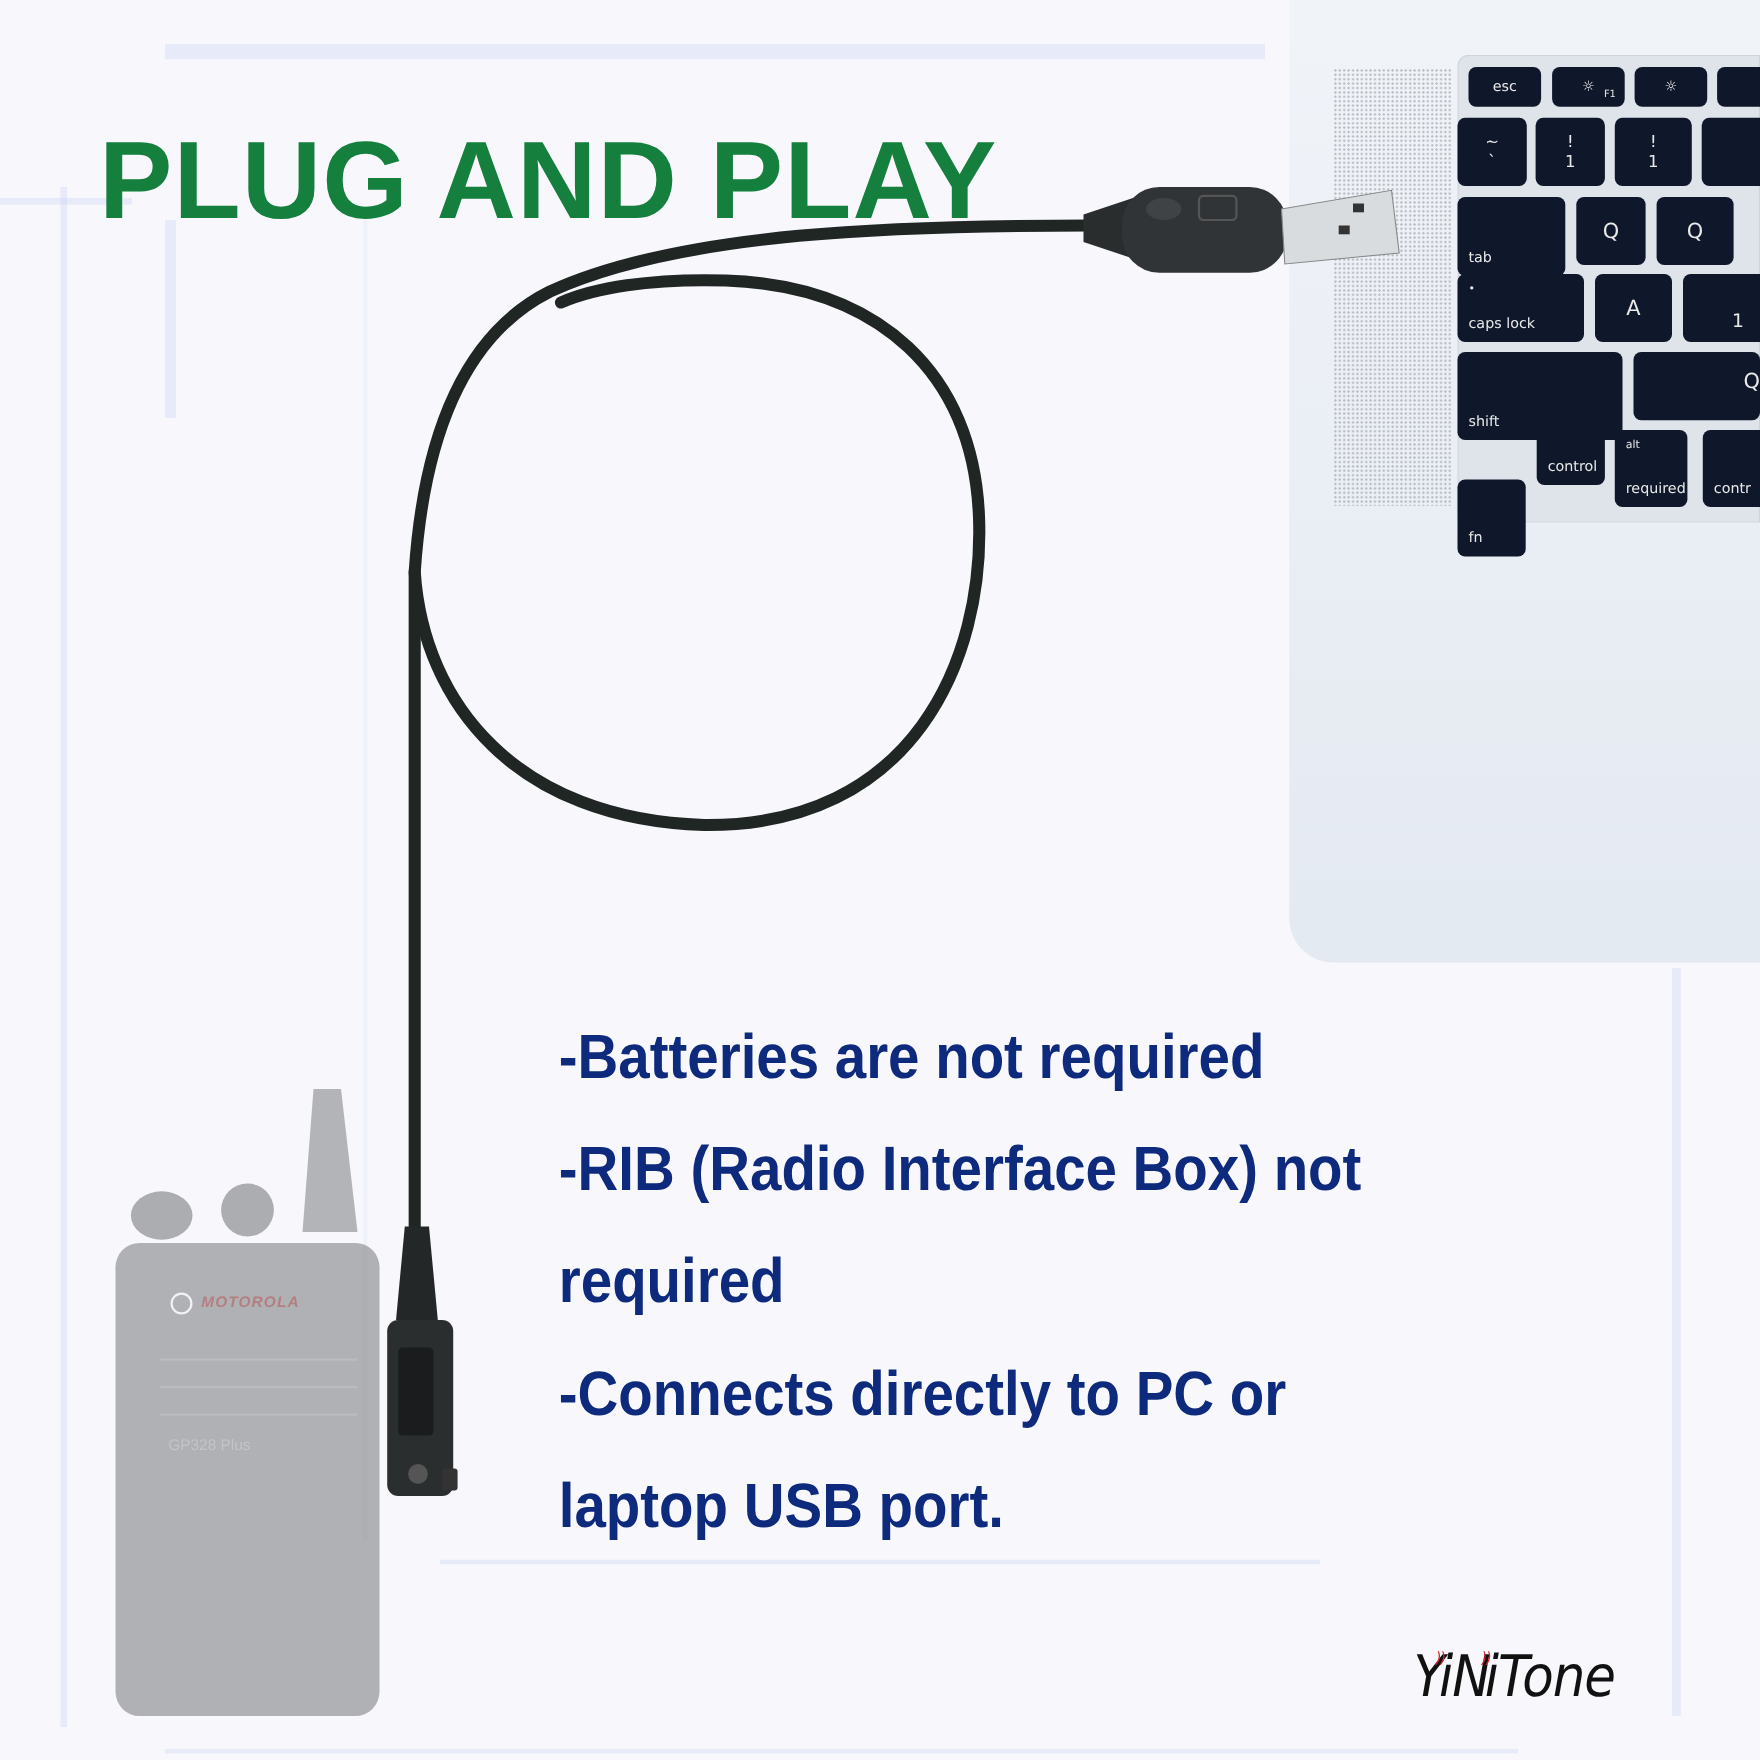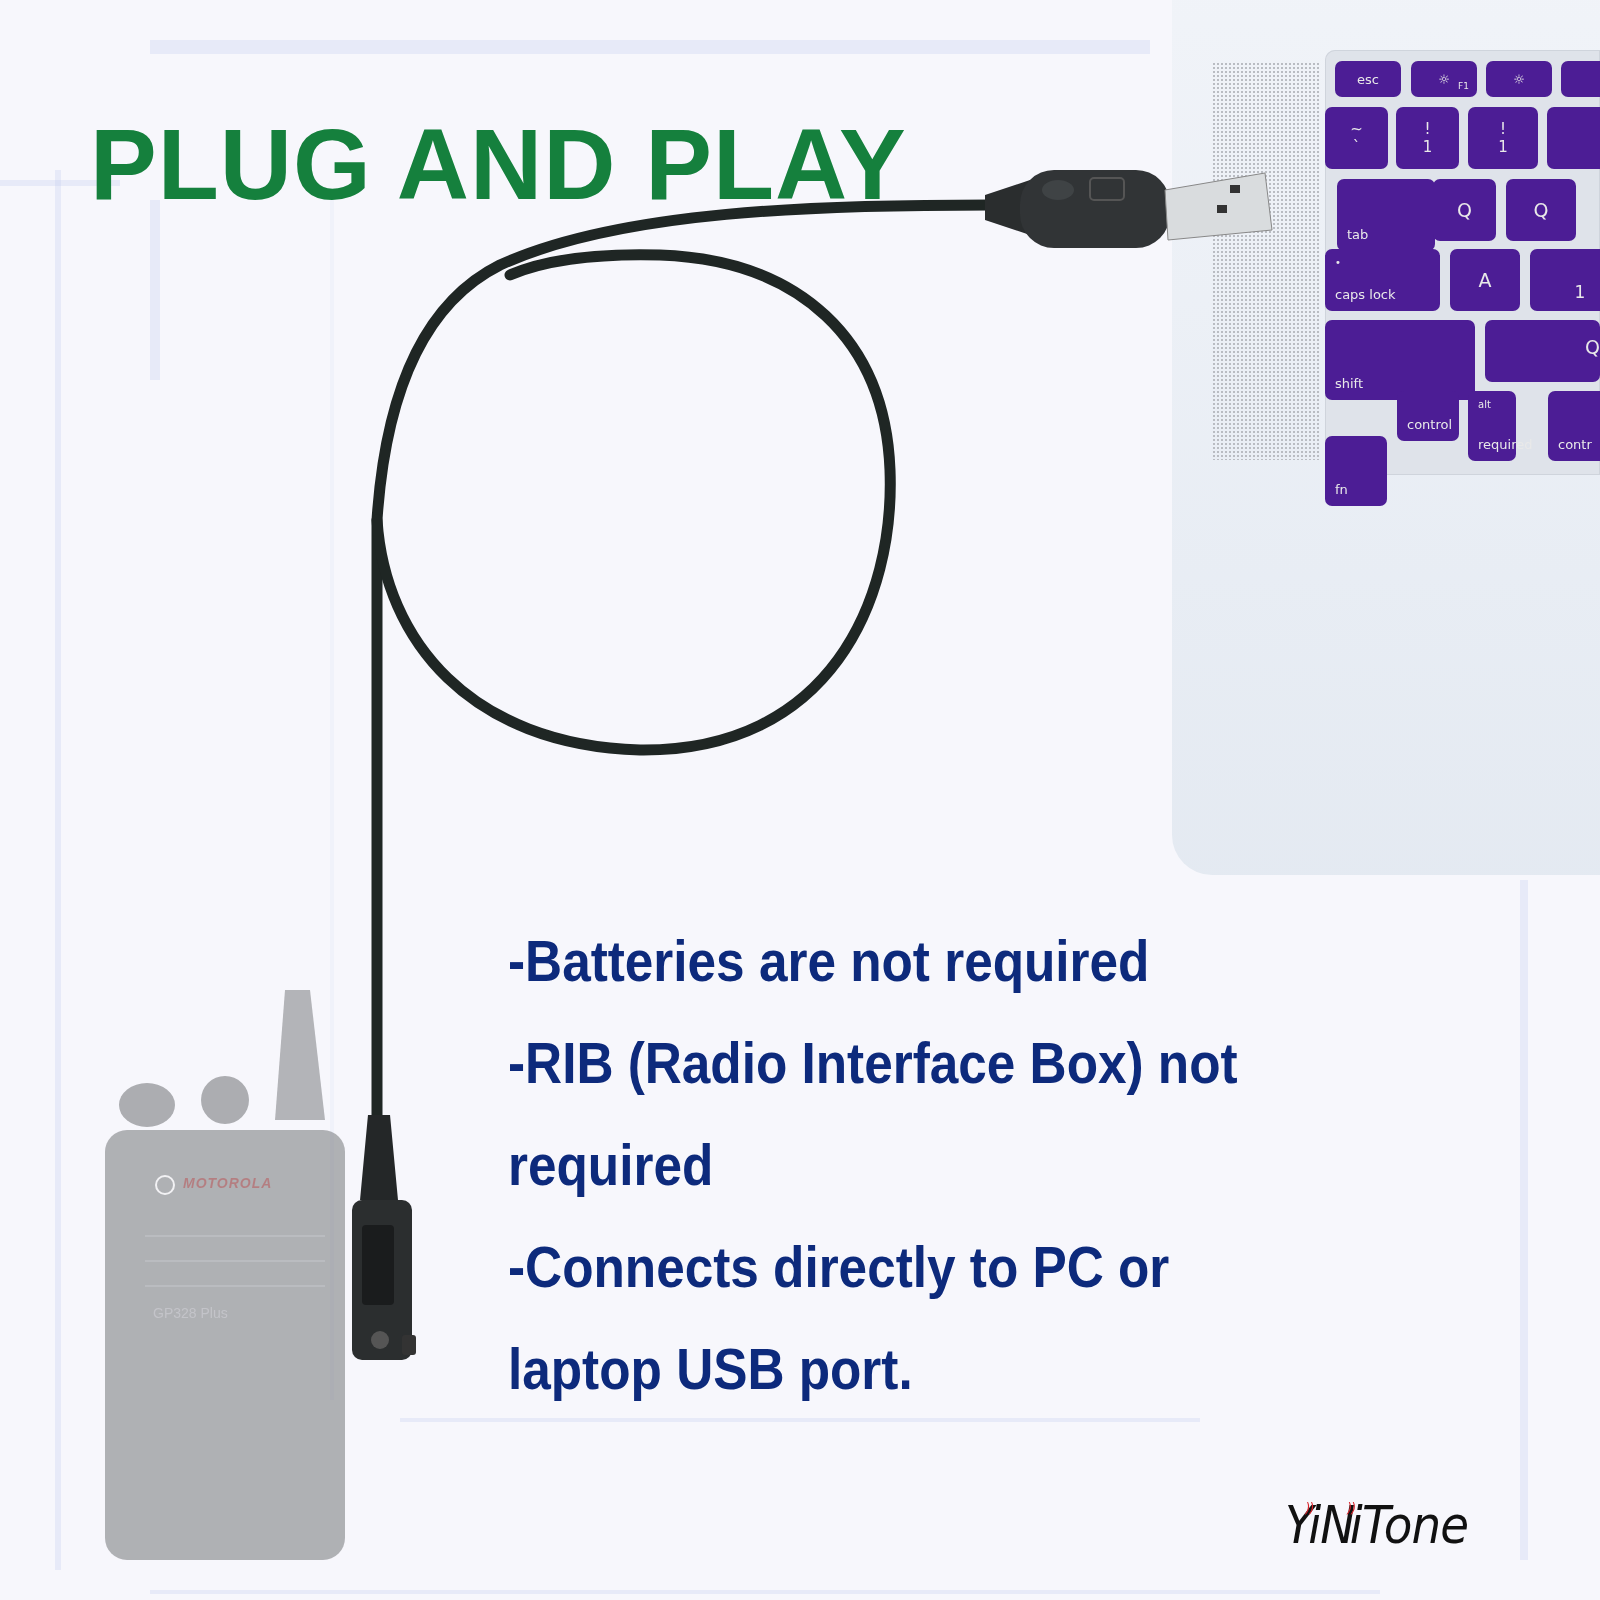--- a/index.html
+++ b/index.html
@@ -35,21 +35,21 @@
     position: absolute; left: 1212px; top: 62px; width: 108px; height: 398px;
     background-image: radial-gradient(circle, #b9bcc2 0.9px, transparent 1.2px);
     background-size: 4px 4px;
   }
   .keyboard {
     position: absolute; left: 1325px; top: 50px; width: 275px; height: 425px;
     background: #dfe3ea; border-radius: 10px 0 0 10px;
     box-shadow: inset 0 0 0 1px #cfd4dc;
   }
   .key {
-    position: absolute; background: #4c1d95; border-radius: 7px;
+    position: absolute; background: #0f172a; border-radius: 7px;
     color: #e9e9e9; font-family: "DejaVu Sans", sans-serif; font-size: 13px;
     display: flex; align-items: flex-end; justify-content: flex-start;
     padding: 0 0 9px 10px;
   }
   .key.center { align-items: center; justify-content: center; padding: 0; font-size: 19px; }
   .key .sub { position: absolute; font-size: 9px; right: 8px; bottom: 6px; }
   .key .top { position: absolute; top: 8px; left: 10px; font-size: 10px; }
   
   svg.cable { position: absolute; left: 0; top: 0; }
   
@@ -101,21 +101,21 @@
   <div class="key center" style="left:71px;top:57px;width:63px;height:62px;flex-direction:column;font-size:15px;">
       <span>!</span>
       <span>1</span>
     </div>
   <div class="key center" style="left:143px;top:57px;width:70px;height:62px;flex-direction:column;font-size:15px;">
       <span>!</span>
       <span>1</span>
     </div>
   <div class="key" style="left:222px;top:57px;width:70px;height:62px;"></div>
 
-  <div class="key" style="left:12px;top:129px;width:98px;height:72px;">
+  <div class="key" style="left:0;top:129px;width:98px;height:72px;">
       <span>tab</span>
     </div>
   <div class="key center" style="left:108px;top:129px;width:63px;height:62px;">
       <span>Q</span>
     </div>
   <div class="key center" style="left:181px;top:129px;width:70px;height:62px;">
       <span>Q</span>
     </div>
 
   <div class="key" style="left:0;top:199px;width:115px;height:62px;">
@@ -135,21 +135,21 @@
   <div class="key" style="left:160px;top:270px;width:115px;height:62px;justify-content:flex-end;padding-right:0;font-size:19px;align-items:center;">
       <span>Q</span>
     </div>
 
   <div class="key" style="left:0;top:341px;width:62px;height:70px;margin-top:45px;">
       <span>fn</span>
     </div>
   <div class="key" style="left:72px;top:341px;width:62px;height:50px;">
       <span>control</span>
     </div>
-  <div class="key" style="left:143px;top:341px;width:48px;height:70px;">
+  <div class="key" style="left:143px;top:341px;width:66px;height:70px;">
       <span class="top">alt</span>
       <span>required</span>
     </div>
   <div class="key" style="left:223px;top:341px;width:60px;height:70px;">
       <span>contr</span>
     </div>
 </div>
 
 <svg class="cable" width="1600" height="1600">
   <g fill="none" stroke="#1f2624" stroke-width="11" stroke-linecap="round">

